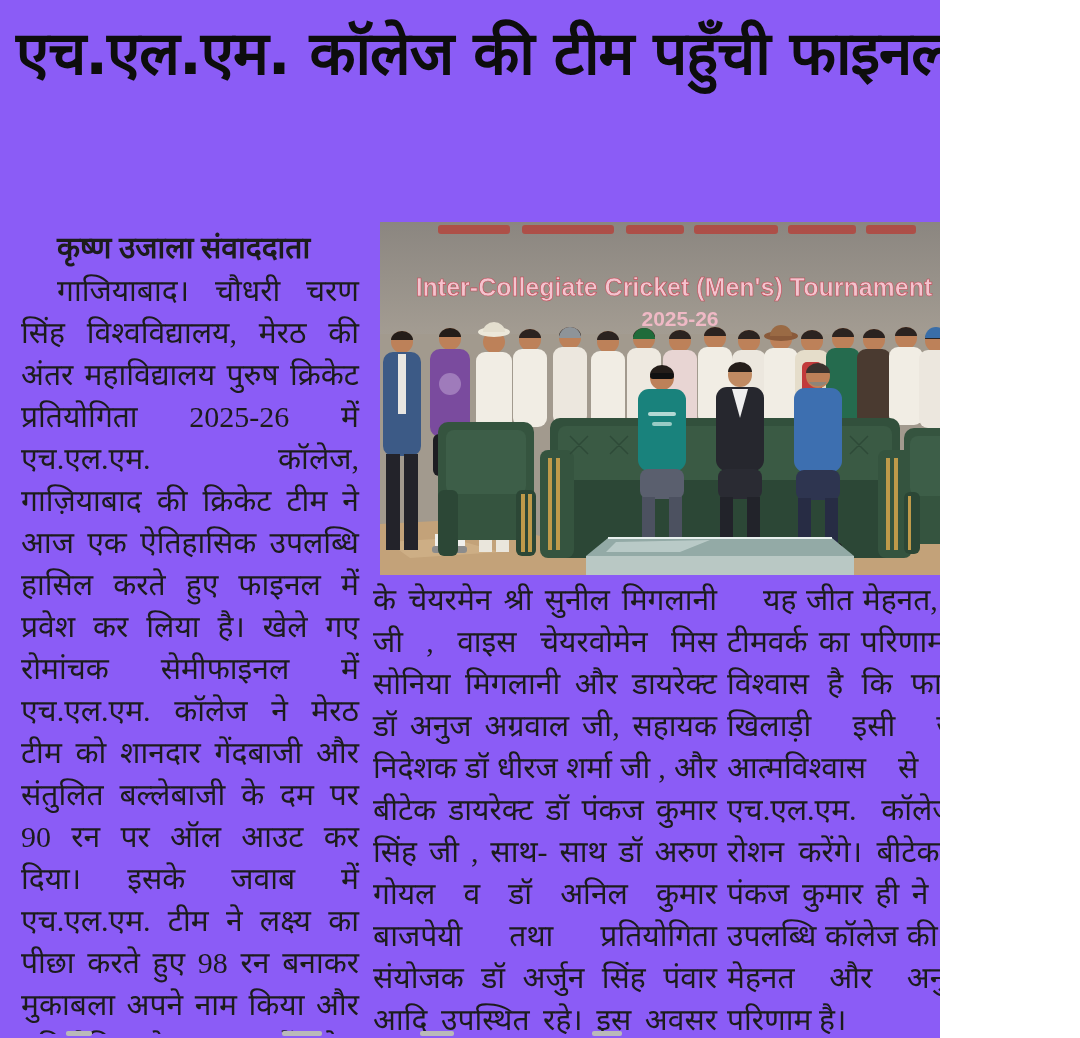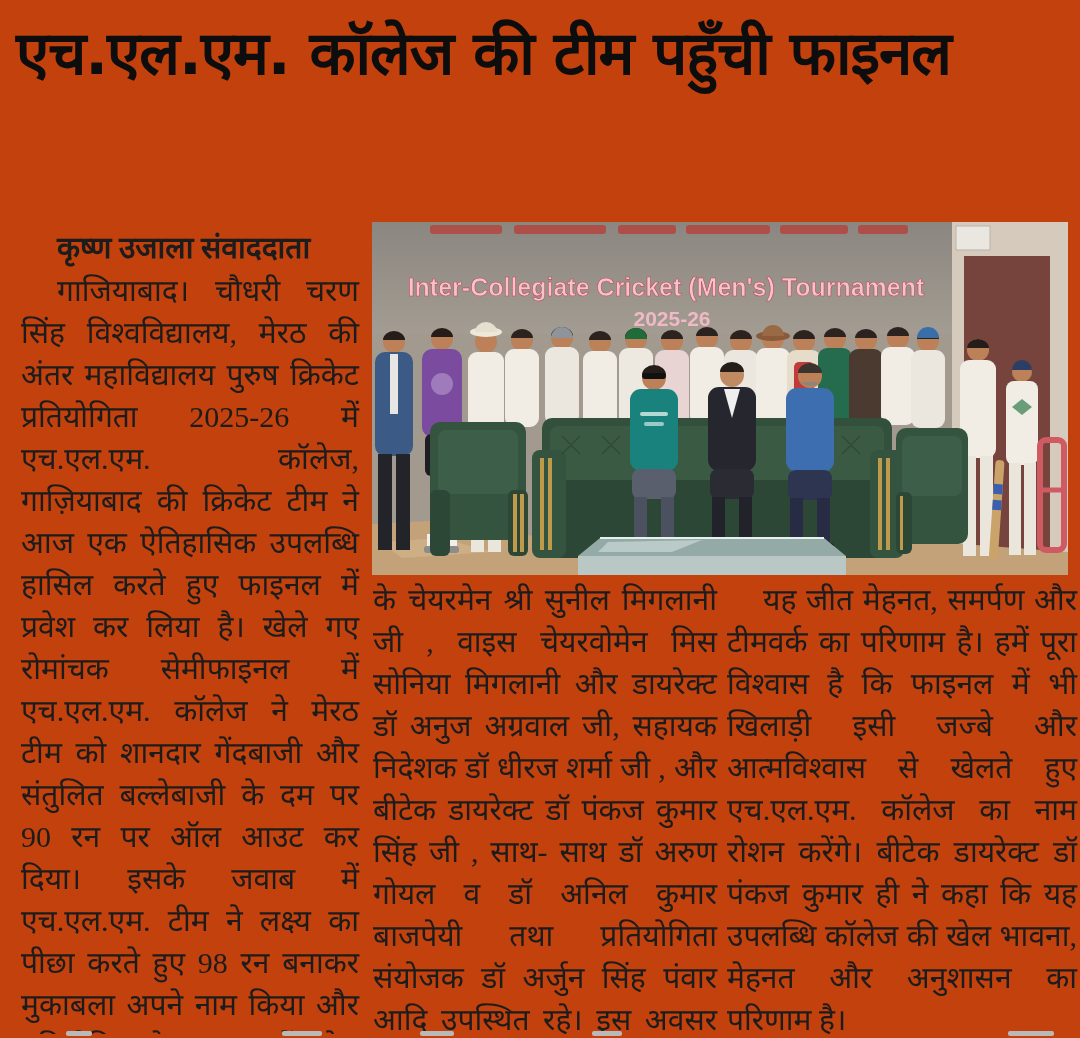--- a/index.html
+++ b/index.html
@@ -1,17 +1,17 @@
 <!DOCTYPE html>
 <html lang="hi"><head>
 <meta charset="utf-8">
 <style>
   html,body{margin:0;padding:0;background:#ffffff;}
   .page{
-    position:relative;width:1080px;height:1038px;background:#c2410c;
+    position:relative;width:940px;height:1038px;background:#8b5cf6;
     overflow:hidden;color:#1c1c1c;
     font-family:"Liberation Serif","DejaVu Serif",serif;
   }
   .headline{
     position:absolute;left:16px;top:4px;width:1056px;margin:0;
     font-weight:700;color:#0d0d0d;letter-spacing:-1px;
     font-family:"DejaVu Sans","Liberation Sans",sans-serif;
   }
   .headline .hl{
     display:block;font-size:60px;line-height:98px;white-space:nowrap;
@@ -22,21 +22,21 @@
     overflow:hidden;
   }
   .col p{margin:1px;}
   .col .indent{text-indent:36px;}
   .byline{font-weight:700;text-indent:36px;white-space:nowrap;}
   .dateline{font-weight:400;}
   .col1{left:20px;top:226px;width:340px;height:808px;}
   .col2{left:372px;top:578px;width:346px;height:456px;}
   .col3{left:726px;top:578px;width:352px;height:456px;}
   .photo{
-    position:absolute;left:372px;top:222px;width:696px;height:353px;margin:0;
+    position:absolute;left:380px;top:222px;width:696px;height:353px;margin:0;
     overflow:hidden;background:#a39b90;
   }
   .photo svg{display:block;width:696px;height:353px;}
   .frag{position:absolute;height:5px;background:#b9b9b9;top:1031px;border-radius:2px;}
   .f1{left:66px;width:26px;}
   .f2{left:282px;width:40px;}
   .f3{left:420px;width:34px;}
   .f4{left:592px;width:30px;}
   .f5{left:1008px;width:46px;}
 </style>

